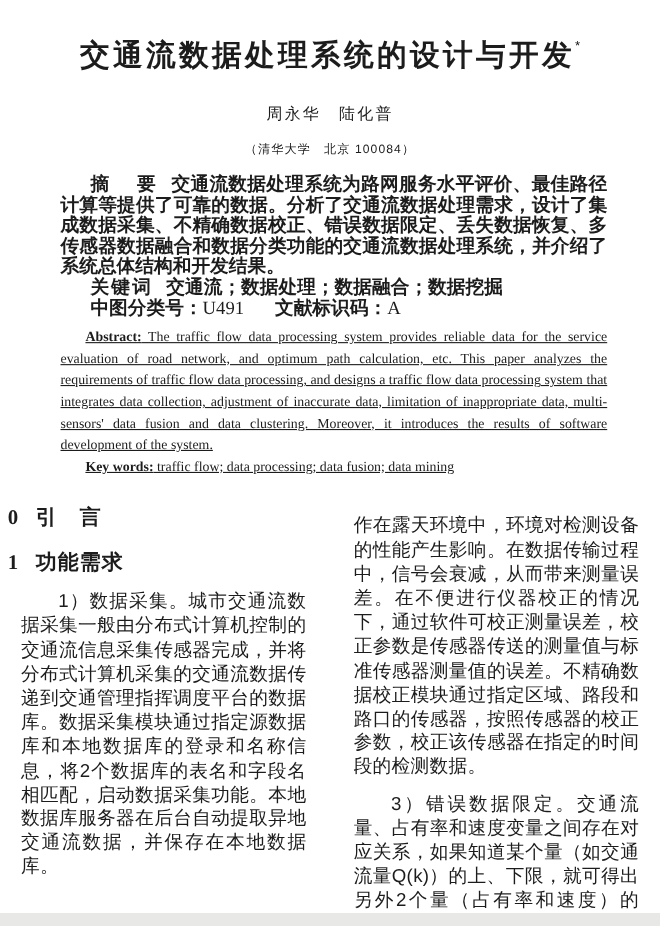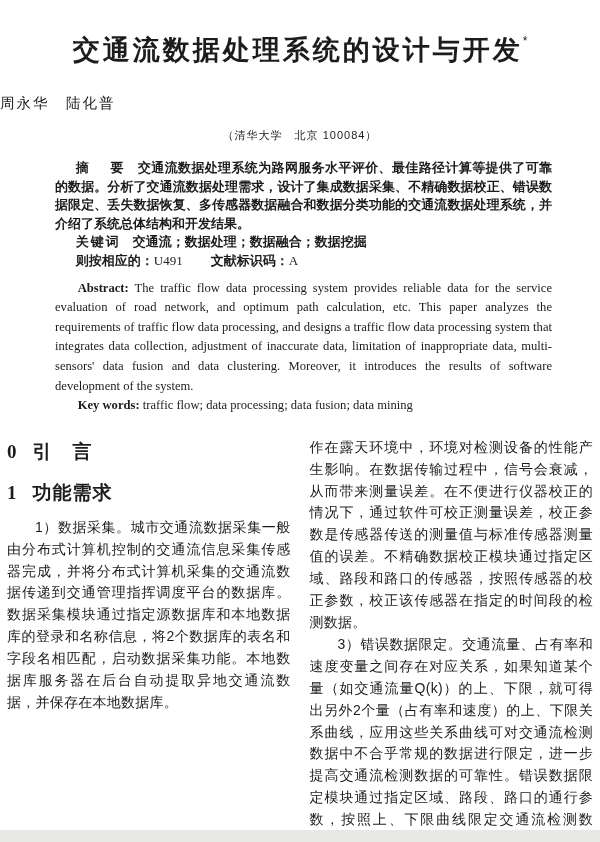--- a/index.html
+++ b/index.html
@@ -25,34 +25,35 @@
     padding-top: 32px;
     margin: 0;
   }
   .title sup {
     font-size: 12px;
     font-weight: 400;
     vertical-align: 14px;
     letter-spacing: 0;
   }
   .authors {
+    text-align: center;
     font-size: 14.5px;
     letter-spacing: 2px;
     margin: 26px 0 0 0;
   }
   .affiliation {
     text-align: center;
     font-size: 11px;
     letter-spacing: 1px;
     margin: 15px 0 0 0;
   }
   
   .abs-cn {
     margin: 16px 48px 0 55px;
-    font-size: 13px;
+    font-size: 17px;
     line-height: 18.6px;
     font-weight: 600;
     text-align: justify;
   }
   .abs-cn p { margin: 0; }
   .abs-cn .lead { text-indent: 1.6em; }
   .abs-cn .label { letter-spacing: 4px; margin-right: 10px; }
   .kw-line { text-indent: 1.6em; }
   .kw-line .label { letter-spacing: 2px; margin-right: 12px; }
   .clc-line { text-indent: 1.6em; }
@@ -62,36 +63,36 @@
   }
   .clc-line .label2 { margin-left: 28px; }
   
   .abs-en {
     margin: 8px 48px 0 55px;
     font-family: "Liberation Serif", serif;
     font-size: 12.6px;
     line-height: 19.6px;
     text-align: justify;
   }
-  .abs-en p { margin: 0; text-indent: 1.8em; }
+  .abs-en p { margin: 0; text-indent: 1.8em; text-decoration: underline; }
   .abs-en .label { font-weight: 700; }
   
   .body-cols {
     display: flex;
     gap: 19px;
     padding: 0 7px;
     margin-top: 21px;
   }
   .col {
     width: 284px;
     box-sizing: border-box;
   }
   .col p {
-    margin: 0;
-    font-size: 14px;
+    margin: 12px;
+    font-size: 17px;
     line-height: 21.9px;
     letter-spacing: 0.25px;
     text-align: justify;
   }
   .col p.indent { text-indent: 2em; }
   .sec-h {
     font-size: 19px;
     font-weight: 700;
     margin: 15px 0 11px 0;
     letter-spacing: 1px;
@@ -106,21 +107,21 @@
 
   <h1 class="title"><span>交通流数据处理系统的设计与开发</span><sup>*</sup></h1>
 
   <div class="authors">周永华　陆化普</div>
 
   <div class="affiliation">（清华大学　北京 100084）</div>
 
   <div class="abs-cn">
     <p class="lead"><span class="label">摘　要</span><span>交通流数据处理系统为路网服务水平评价、最佳路径计算等提供了可靠的数据。分析了交通流数据处理需求，设计了集成数据采集、不精确数据校正、错误数据限定、丢失数据恢复、多传感器数据融合和数据分类功能的交通流数据处理系统，并介绍了系统总体结构和开发结果。</span></p>
     <p class="kw-line"><span class="label">关键词</span><span>交通流；数据处理；数据融合；数据挖掘</span></p>
-    <p class="clc-line"><span>则按相应的：</span><span class="val">U491</span><span class="label2">文献标识码：</span><span class="val">A</span></p>
+    <p class="clc-line"><span>中图分类号：</span><span class="val">U491</span><span class="label2">文献标识码：</span><span class="val">A</span></p>
   </div>
 
   <div class="abs-en">
     <p><span class="label">Abstract:</span><span> The traffic flow data processing system provides reliable data for the service evaluation of road network, and optimum path calculation, etc. This paper analyzes the requirements of traffic flow data processing, and designs a traffic flow data processing system that integrates data collection, adjustment of inaccurate data, limitation of inappropriate data, multi-sensors' data fusion and data clustering. Moreover, it introduces the results of software development of the system.</span></p>
     <p><span class="label">Key words:</span><span> </span><span>traffic flow; data processing; data fusion; data mining</span></p>
   </div>
 
   <div class="body-cols">
 
     <div class="col">

